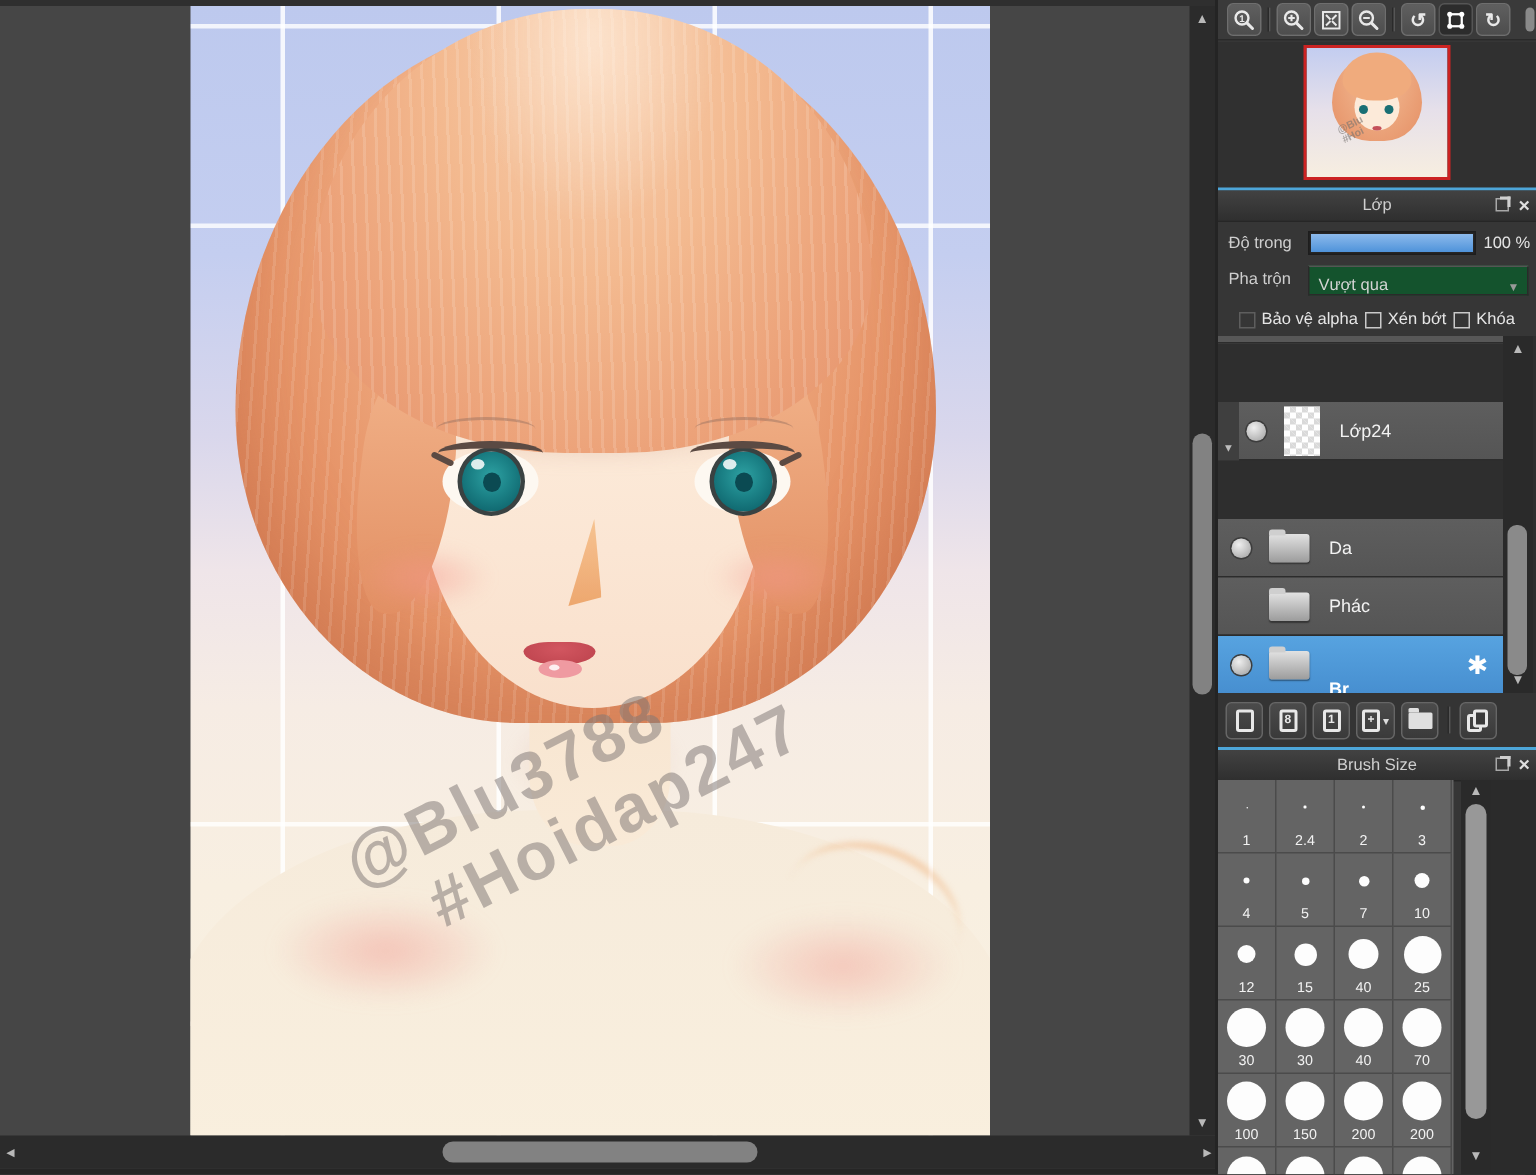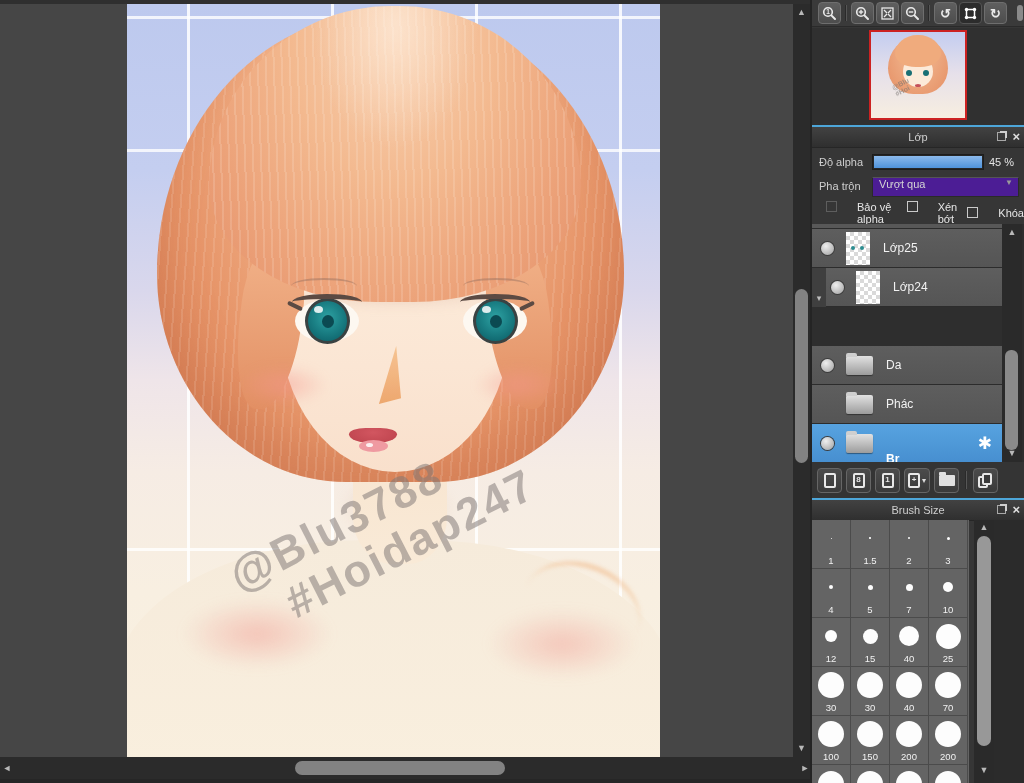--- a/index.html
+++ b/index.html
@@ -110,27 +110,27 @@
   .closeico{color:#e0e0e0;font-size:13px;font-weight:bold;line-height:11px;}
 
   .lbl{color:#cfcfcf;font-size:11px;}
   .oprow{left:0;top:149px;width:212px;height:26px;display:flex;align-items:center;}
   .oplabel{position:absolute;left:7px;}
   .slider{position:absolute;left:60px;top:5px;width:112px;height:16px;background:#262626;border:1px solid #1d1d1d;}
   .sliderfill{position:absolute;inset:1px;background:linear-gradient(180deg,#8cbaec,#4f93da);}
   .opval{position:absolute;left:177px;color:#e4e4e4;font-size:11px;}
   .blrow{left:0;top:176px;width:212px;height:24px;}
   .bllabel{position:absolute;left:7px;top:4px;}
-  .dropdown{position:absolute;left:60px;top:1px;width:147px;height:20px;background:#4c1d95;
-    border:1px solid #2a2a2a;border-top-color:#555;color:#d4d4d4;font-size:11px;display:flex;align-items:flex-start;padding:0 6px;}
+  .dropdown{position:absolute;left:60px;top:1px;width:147px;height:20px;background:#14532d;
+    border:1px solid #2a2a2a;border-top-color:#555;color:#d4d4d4;font-size:11px;display:flex;align-items:flex-end;padding:0 6px;}
   .ddarrow{position:absolute;right:5px;font-size:8px;color:#9a9a9a;}
   .ckrow{left:0;top:202px;width:212px;height:22px;display:flex;align-items:center;gap:5px;padding-left:14px;}
   .ckbox{width:11px;height:11px;border:1px solid #cacaca;background:transparent;flex:none;}
   .ck-dis .ckbox{border-color:#5e5e5e;} .ck-dis span{color:#787878;}
-  .ck{display:flex;gap:20px;} .ck span{color:#e6e6e6;font-size:11px;}
+  .ck{display:flex;align-items:center;gap:4px;} .ck span{color:#e6e6e6;font-size:11px;}
 
   .layerlist{left:0;top:224px;width:212px;height:238px;background:#2e2e2e;overflow:hidden;}
   .lrow{position:absolute;left:0;width:190px;height:39px;background:linear-gradient(180deg,#5e5e5e,#555);
     border-bottom:1px solid #2c2c2c;display:flex;align-items:center;}
   .lrow.sel{background:linear-gradient(180deg,#57a3e0,#478fd0);}
   .sliver{position:absolute;left:0;top:0;width:190px;height:5px;background:#585858;border-bottom:1px solid #2c2c2c;}
   .visdot{width:13px;height:13px;border-radius:50%;background:radial-gradient(circle at 38% 32%,#efefef,#9e9e9e);
     margin-left:9px;flex:none;box-shadow:0 0 0 1px #3d3d3d;}
   .novis{width:13px;margin-left:9px;flex:none;}
   .checker{width:24px;height:33px;margin-left:12px;flex:none;position:relative;background:#fff;
@@ -319,25 +319,25 @@
     <div class="abs accent" style="top:125px"></div>
     <div class="abs phead" style="top:127px">
       <span>Lớp</span>
       <div class="phicons">
         <div class="popico"></div>
         <div class="closeico">×</div>
       </div>
     </div>
 
     <div class="abs oprow">
-      <span class="lbl oplabel">Độ alpha</span>
+      <span class="lbl oplabel">Độ trong</span>
       <div class="slider">
           <div class="sliderfill"></div>
         </div>
-      <span class="opval">45 %</span>
+      <span class="opval">100 %</span>
     </div>
 
     <div class="abs blrow">
       <span class="lbl bllabel">Pha trộn</span>
       <div class="dropdown">
         <span>Vượt qua</span>
         <span class="ddarrow">▼</span>
       </div>
     </div>
 
@@ -351,28 +351,20 @@
         <span>Xén bớt</span>
       </div>
       <div class="ck">
         <div class="ckbox"></div>
         <span>Khóa</span>
       </div>
     </div>
 
     <div class="abs layerlist">
       <div class="sliver"></div>
-      <div class="lrow" style="top:5px">
-        <div class="visdot"></div>
-        <div class="checker">
-            <div class="ceyeA"></div>
-            <div class="ceyeB"></div>
-          </div>
-        <span class="lname">Lớp25</span>
-      </div>
       <div class="lrow" style="top:44px">
         <div class="clipind">▾</div>
         <div class="visdot" style="margin-left:5px"></div>
         <div class="checker"></div>
         <span class="lname">Lớp24</span>
       </div>
       <div class="lrow" style="top:122px">
         <div class="visdot"></div>
         <div class="foldico"></div>
         <span class="lname">Da</span>
@@ -431,21 +423,21 @@
       </div>
     </div>
 
     <div class="abs brushgrid">
       <div class="bcell">
           <span class="bdot" style="width: 1px; height: 1px;"></span>
           <span class="bnum">1</span>
         </div>
       <div class="bcell">
           <span class="bdot" style="width: 1.5px; height: 1.5px;"></span>
-          <span class="bnum">1.5</span>
+          <span class="bnum">2.4</span>
         </div>
       <div class="bcell">
           <span class="bdot" style="width: 2px; height: 2px;"></span>
           <span class="bnum">2</span>
         </div>
       <div class="bcell">
           <span class="bdot" style="width: 3px; height: 3px;"></span>
           <span class="bnum">3</span>
         </div>
       <div class="bcell">

